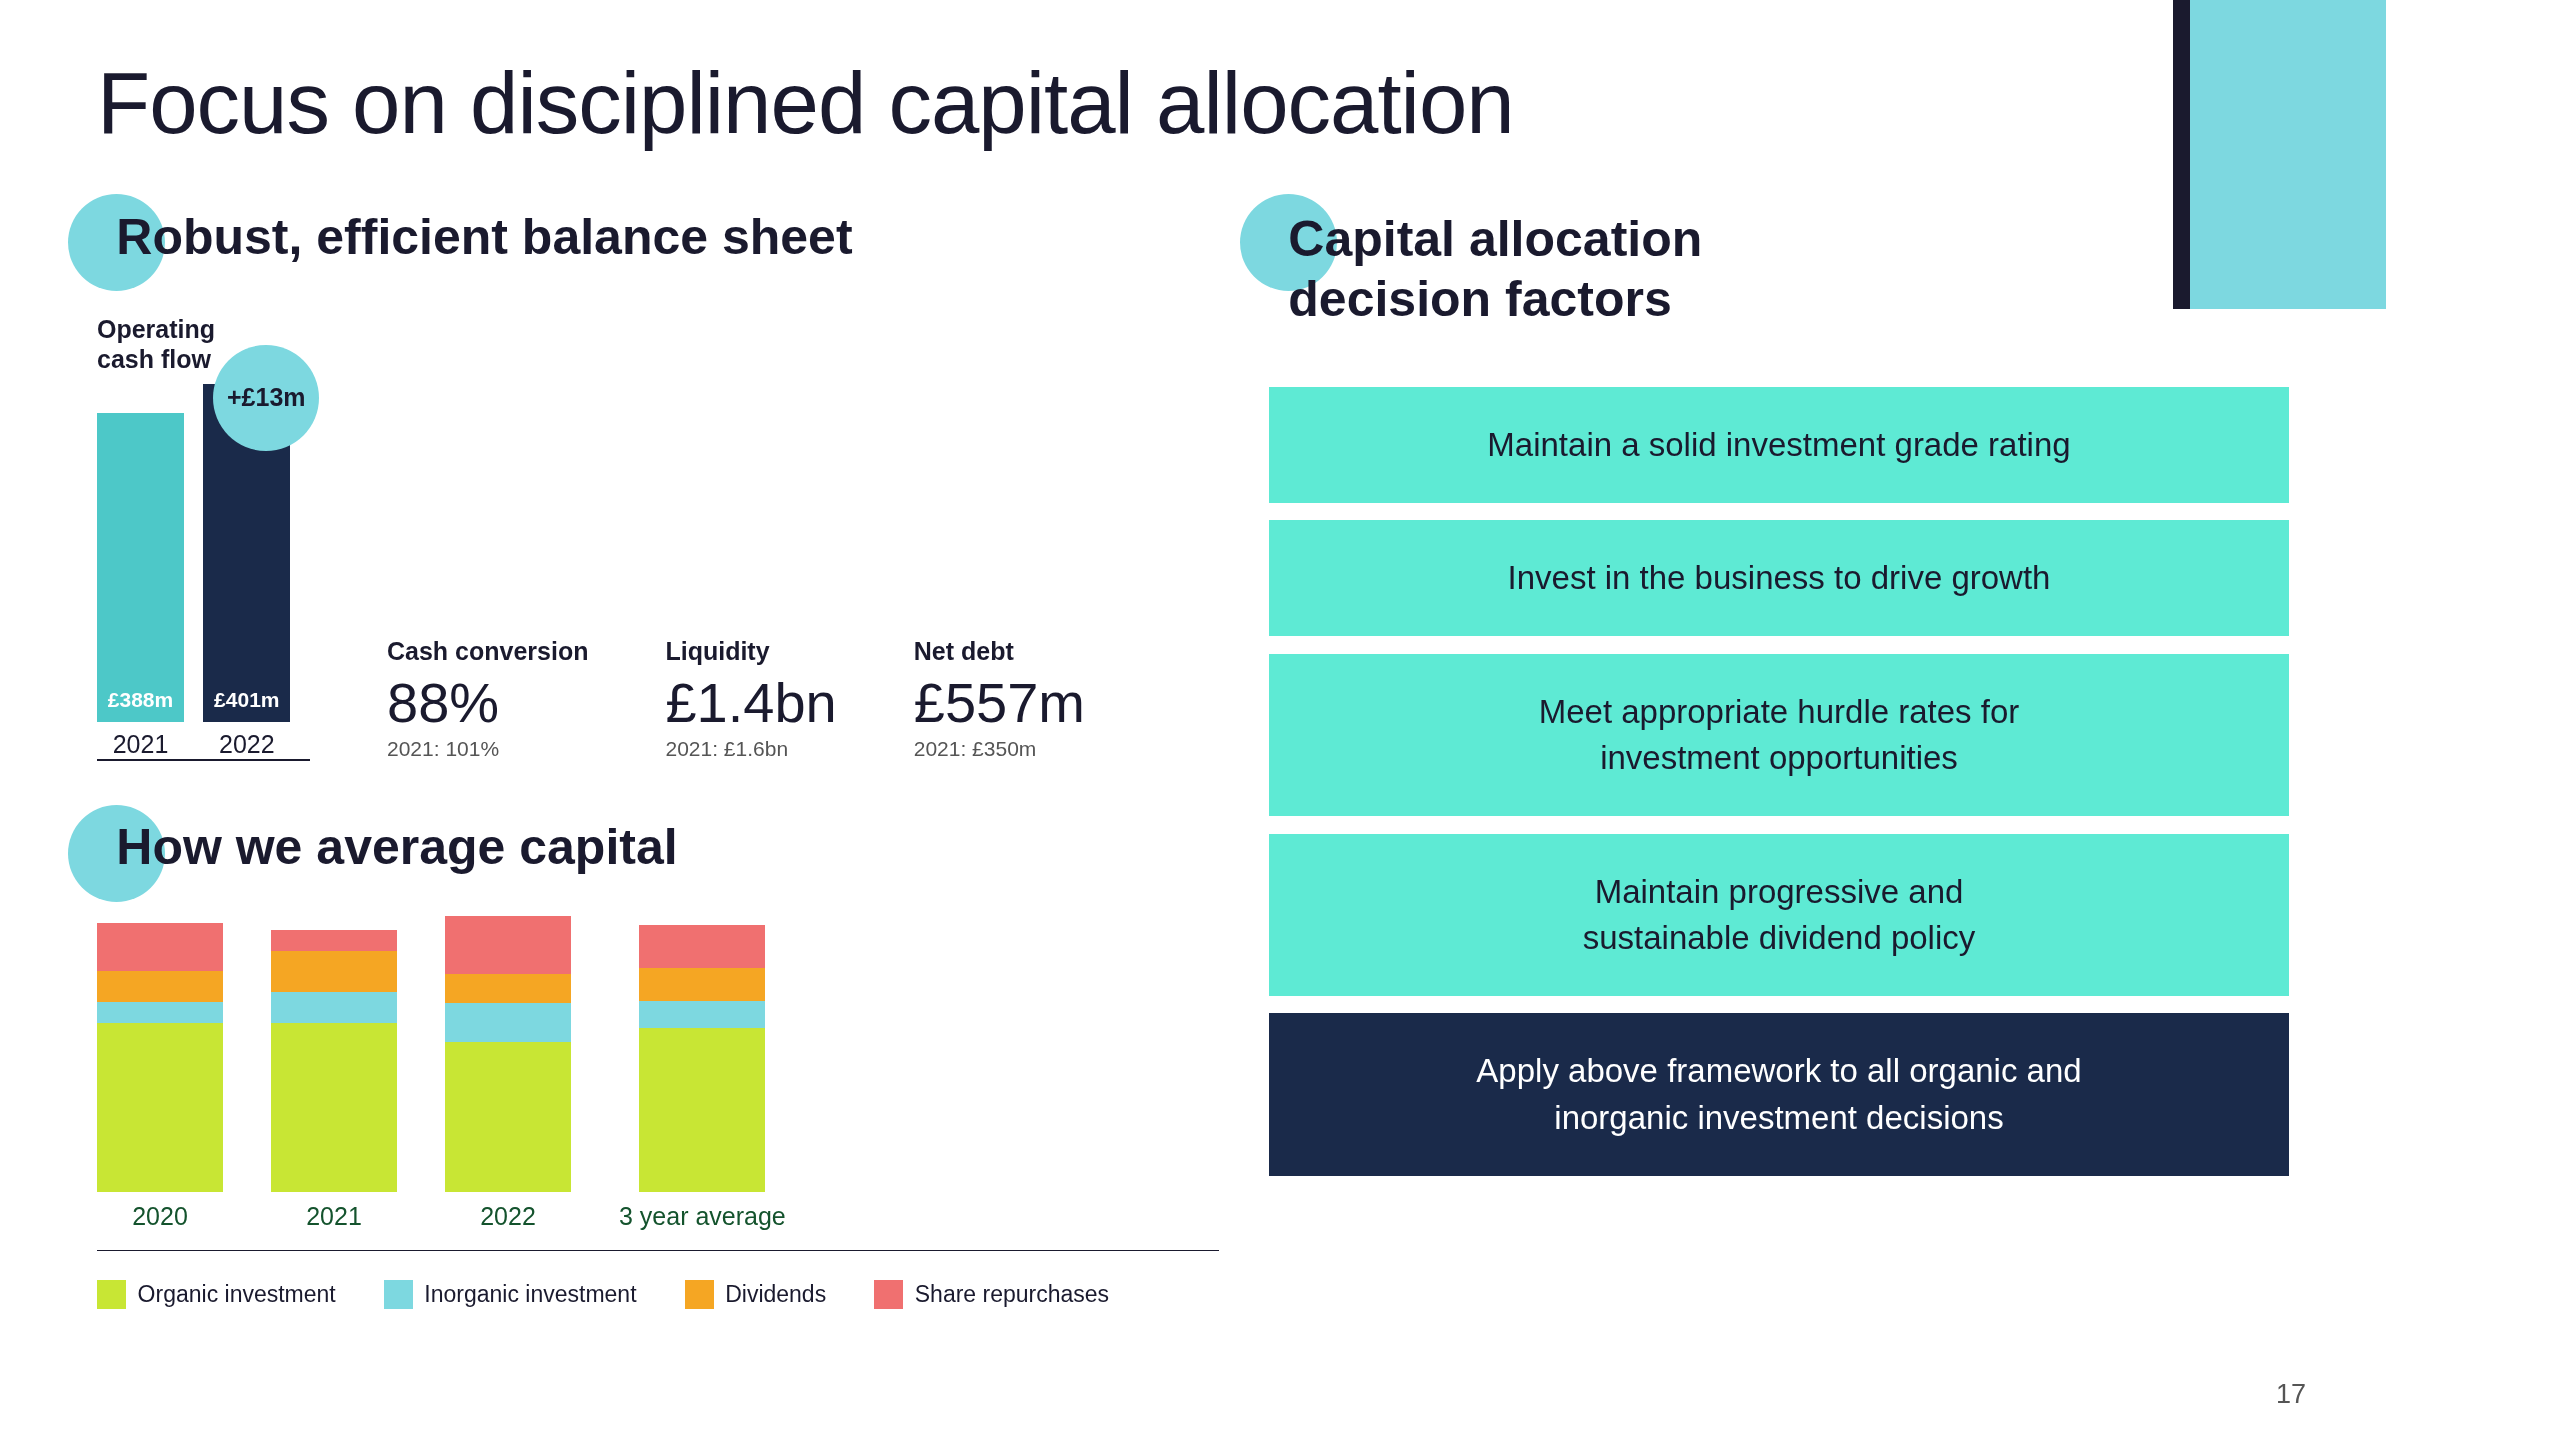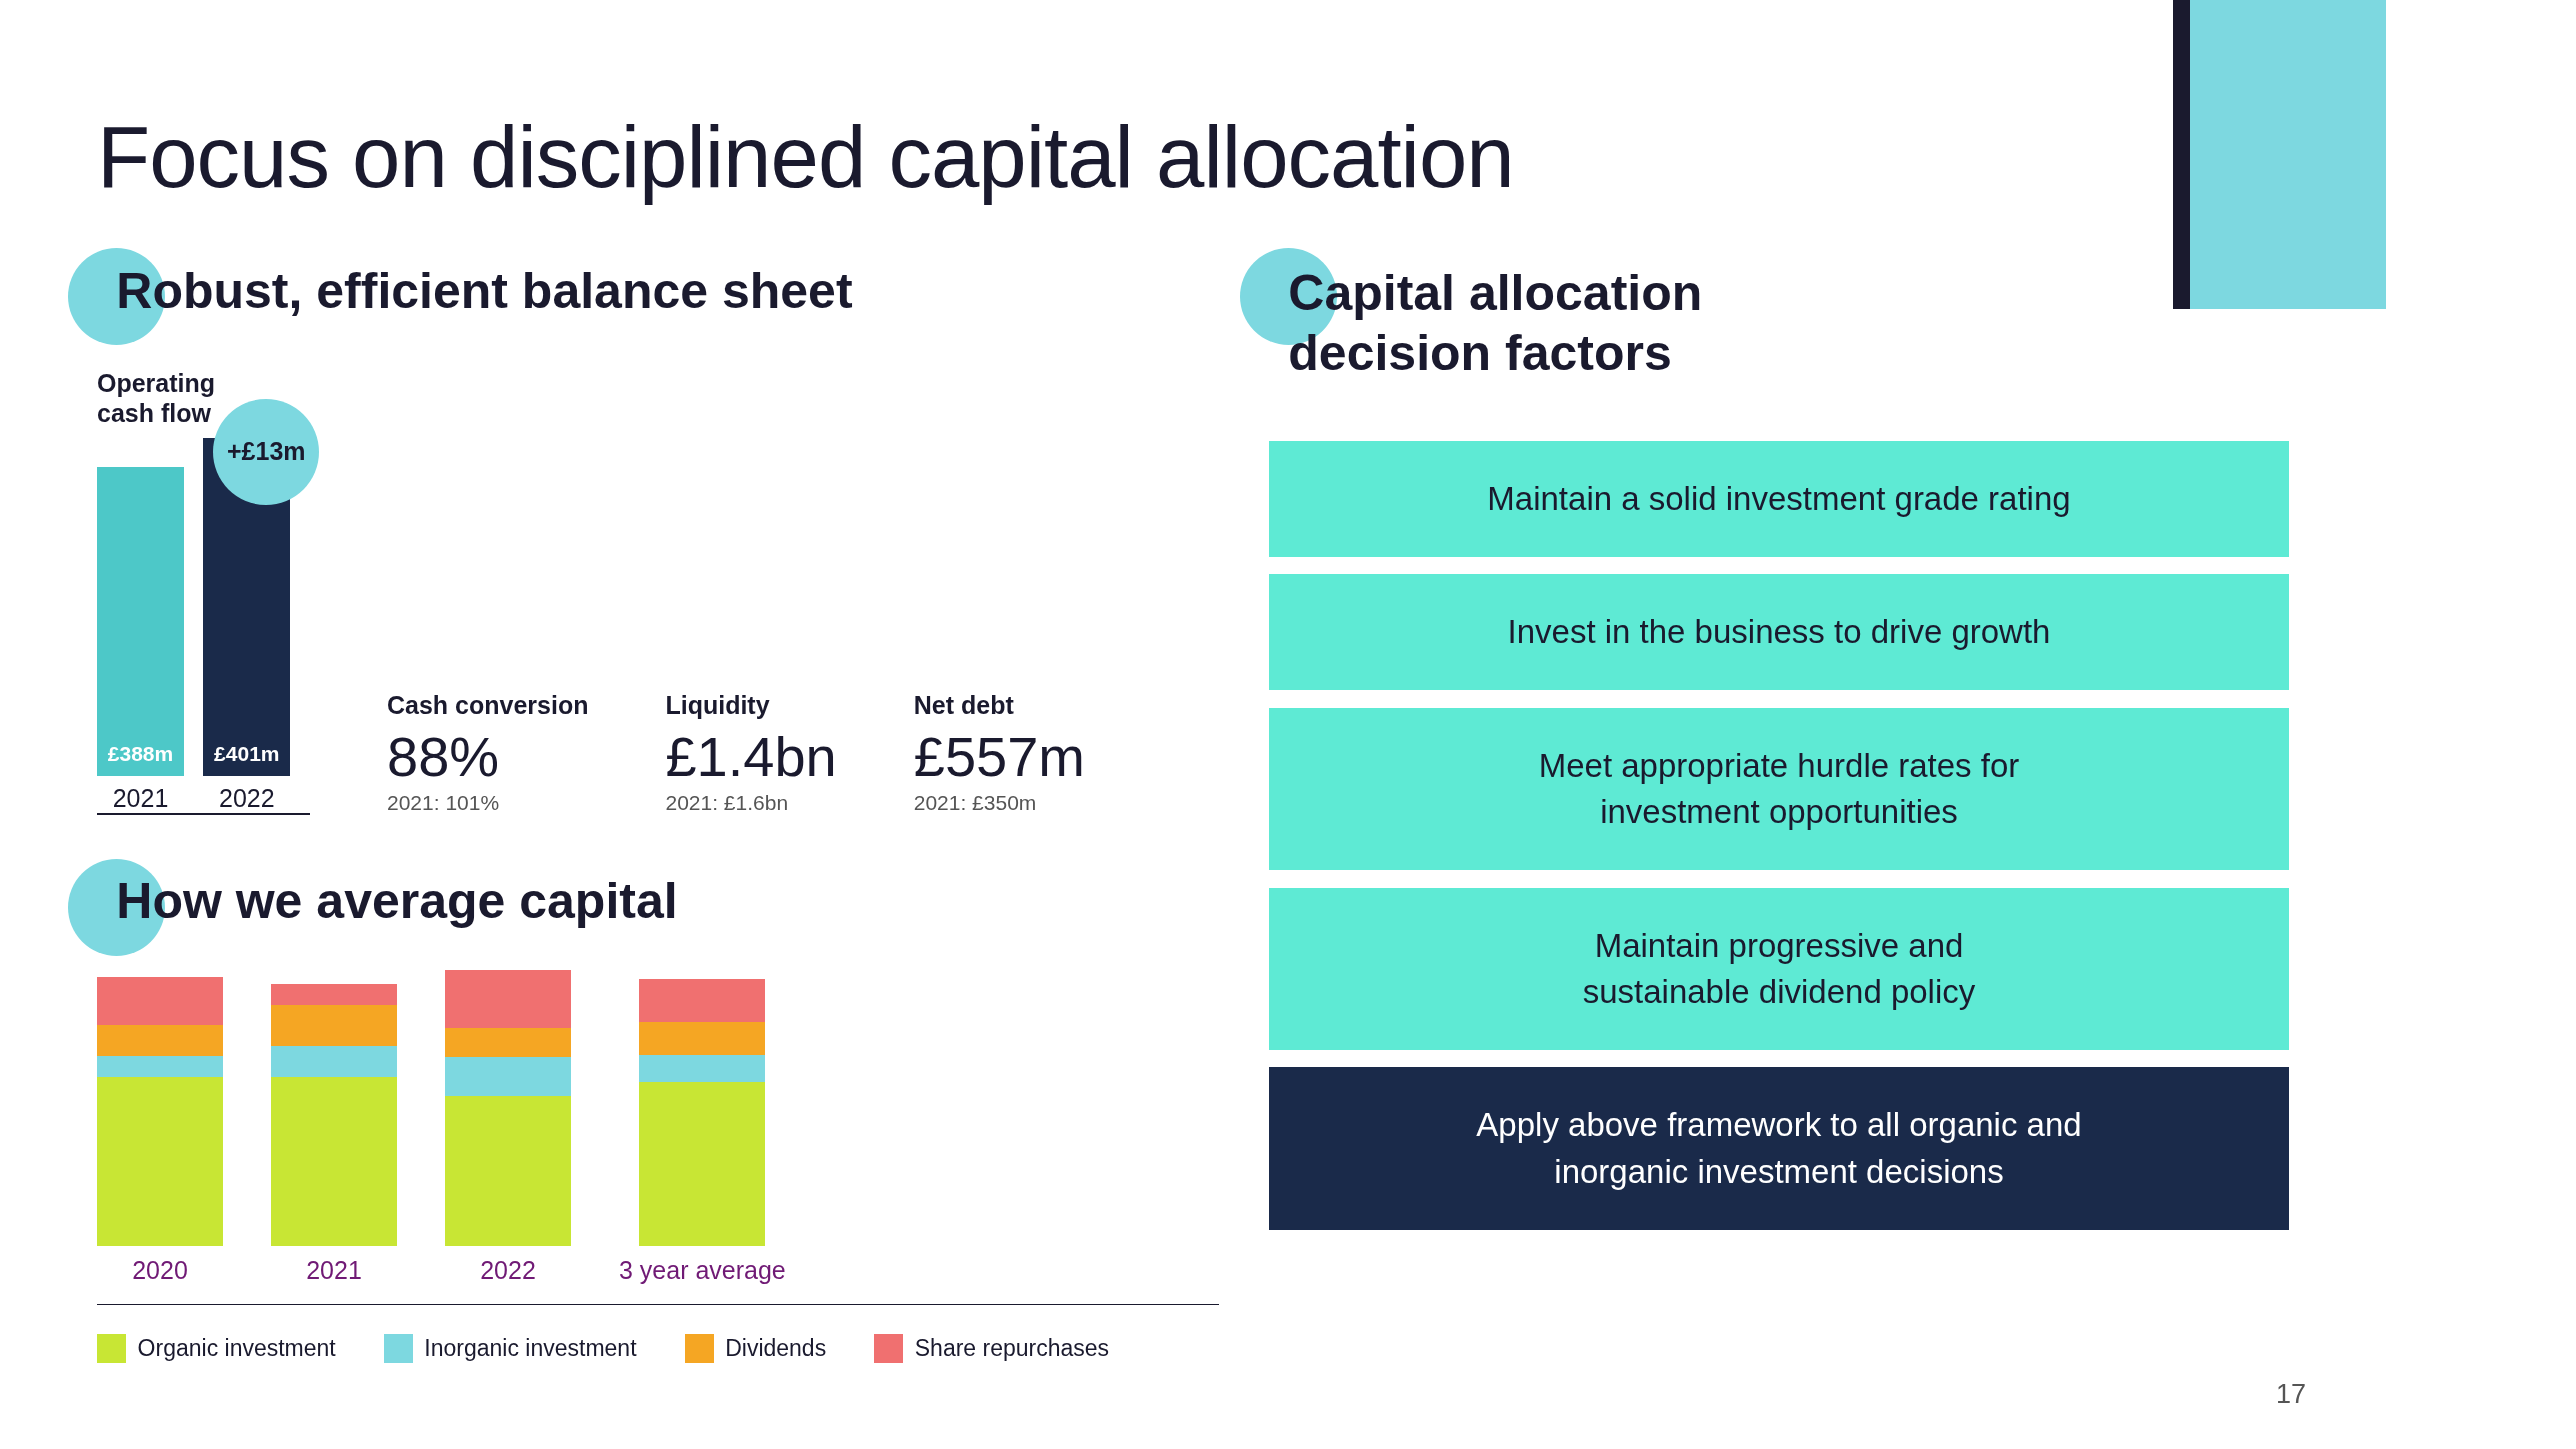--- a/index.html
+++ b/index.html
@@ -8,21 +8,21 @@
       background: #ffffff;
       width: 2576px;
       height: 1449px;
       overflow: hidden;
       position: relative;
     }
 
     .slide {
       width: 2386px;
       height: 1449px;
-      padding: 109px 97px 58px 97px;
+      padding: 55px 97px 58px 97px;
       position: relative;
     }
 
     
     .accent-bar {
       position: absolute;
       top: 0;
       right: 0;
       width: 213px;
       height: 309px;
@@ -237,21 +237,21 @@
       display: flex;
       flex-direction: column-reverse;
     }
 
     .stack-segment {
       width: 126px;
     }
 
     .deploy-year {
       font-size: 25px;
-      color: #701a75;
+      color: #14532d;
       margin-top: 9.7px;
     }
 
     
     .legend {
       display: flex;
       gap: 48px;
       margin-top: 29px;
       flex-wrap: wrap;
     }

